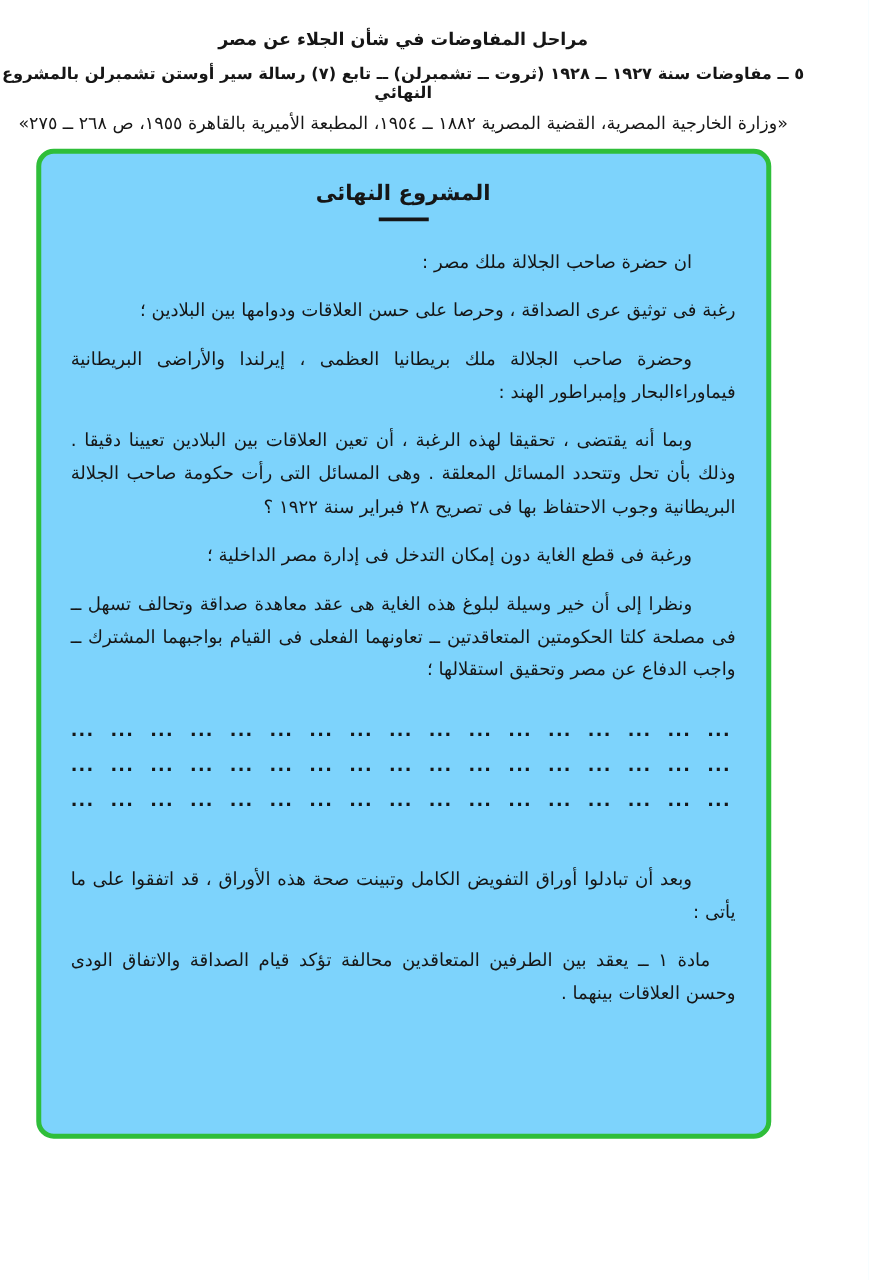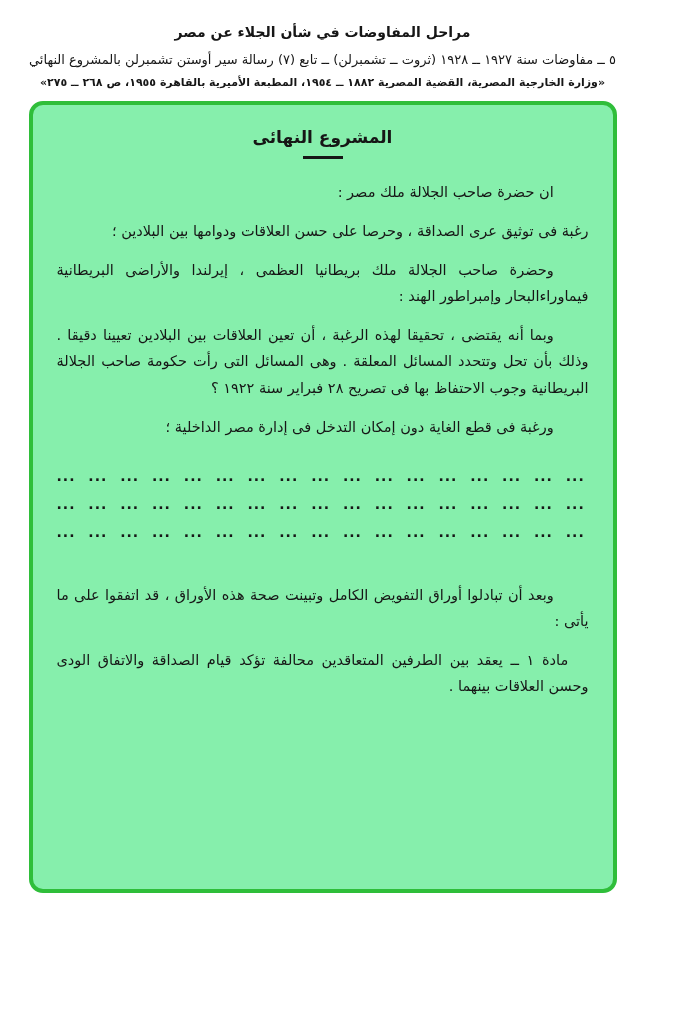--- a/index.html
+++ b/index.html
@@ -20,37 +20,37 @@
     direction: rtl;
     text-align: center;
   }
   .header-title {
     font-size: 14px;
     font-weight: bold;
     margin-bottom: 12px;
   }
   .header-subtitle {
     font-size: 13px;
-    font-weight: normal;
+    font-weight: bold;
     margin-bottom: 9px;
   }
   .header-source {
-    font-size: 11px;
-    font-weight: bold;
+    font-size: 14px;
+    font-weight: normal;
     margin-bottom: 0;
   }
   .frame {
     width: 588px;
     min-height: 792px;
     margin: 12px auto 0 auto;
     border: 4px solid var(--frame-border, #2fbe3a);
     border-radius: 14px;
     padding: 16px 24px 28px 24px;
     direction: rtl;
-    background: #86efac;
+    background: #7dd3fc;
   }
   .doc-title {
     text-align: center;
     font-weight: bold;
     font-size: 17px;
     margin-top: 6px;
   }
   .title-rule {
     width: 40px;
     height: 3px;
@@ -94,20 +94,21 @@
   <div class="frame">
 
     <div class="doc-title">المشروع النهائى</div>
     <div class="title-rule"></div>
 
     <p class="para indent">ان حضرة صاحب الجلالة ملك مصر :</p>
     <p class="para">رغبة فى توثيق عرى الصداقة ، وحرصا على حسن العلاقات ودوامها بين البلادين ؛</p>
     <p class="para indent">وحضرة صاحب الجلالة ملك بريطانيا العظمى ، إيرلندا والأراضى البريطانية فيماوراءالبحار وإمبراطور الهند :</p>
     <p class="para indent">وبما أنه يقتضى ، تحقيقا لهذه الرغبة ، أن تعين العلاقات بين البلادين تعيينا دقيقا . وذلك بأن تحل وتتحدد المسائل المعلقة . وهى المسائل التى رأت حكومة صاحب الجلالة البريطانية وجوب الاحتفاظ بها فى تصريح ٢٨ فبراير سنة ١٩٢٢ ؟</p>
     <p class="para indent">ورغبة فى قطع الغاية دون إمكان التدخل فى إدارة مصر الداخلية ؛</p>
+    <p class="para indent">ونظرا إلى أن خير وسيلة لبلوغ هذه الغاية هى عقد معاهدة صداقة وتحالف تسهل ــ فى مصلحة كلتا الحكومتين المتعاقدتين ــ تعاونهما الفعلى فى القيام بواجبهما المشترك ــ واجب الدفاع عن مصر وتحقيق استقلالها ؛</p>
 
     <div class="dots-block">
       <div class="dots-row">... ... ... ... ... ... ... ... ... ... ... ... ... ... ... ... ... ... ... ...</div>
       <div class="dots-row">... ... ... ... ... ... ... ... ... ... ... ... ... ... ... ... ... ... ... ...</div>
       <div class="dots-row">... ... ... ... ... ... ... ... ... ... ... ... ... ... ... ... ... ... ... ...</div>
     </div>
 
     <div class="closing">
       <p class="para indent">وبعد أن تبادلوا أوراق التفويض الكامل وتبينت صحة هذه الأوراق ، قد اتفقوا على ما يأتى :</p>
       <p class="para small-indent">مادة ١ ــ يعقد بين الطرفين المتعاقدين محالفة تؤكد قيام الصداقة والاتفاق الودى وحسن العلاقات بينهما .</p>

